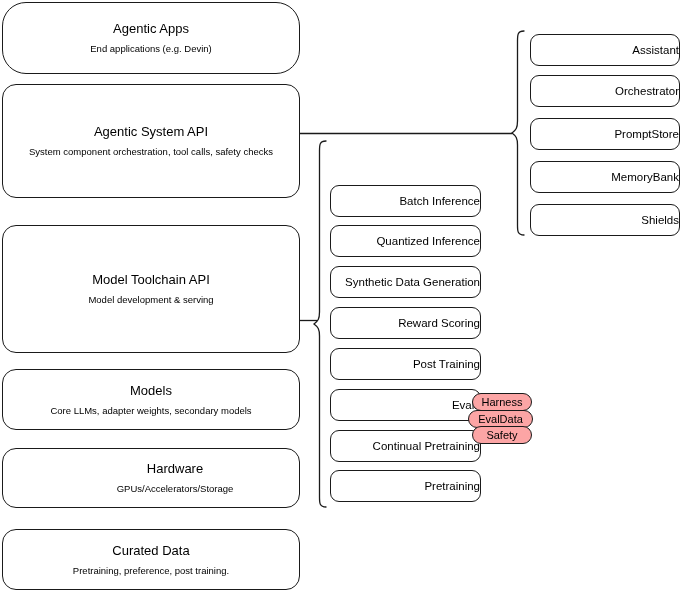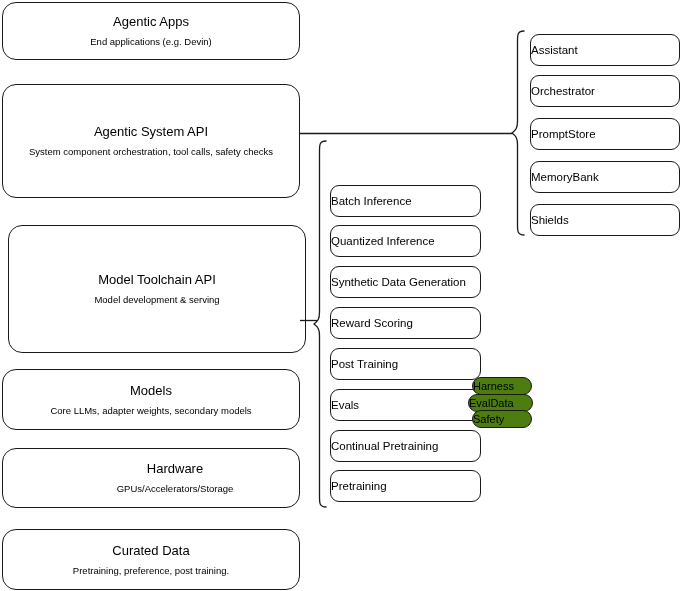--- a/index.html
+++ b/index.html
@@ -48,66 +48,67 @@
 
   
   .comp-box {
     position: absolute;
     box-sizing: border-box;
     border: 1.4px solid #1a1a1a;
     border-radius: 9px;
     background: #ffffff;
     display: flex;
     align-items: center;
-    justify-content: flex-start;
+    justify-content: flex-end;
     font-size: 11.5px;
     line-height: 14px;
     color: #000;
     white-space: nowrap;
   }
 
   
   .pill {
     position: absolute;
     box-sizing: border-box;
     border: 1.4px solid #1a1a1a;
     border-radius: 999px;
-    background: #4d7c0f;
+    background: #fca5a5;
     display: flex;
     align-items: center;
-    justify-content: flex-start;
+    justify-content: center;
     font-size: 11px;
     line-height: 13px;
     color: #000;
     white-space: nowrap;
+    margin-top: 16px;
   }
 
   
   .brace, .connector {
     position: absolute;
     pointer-events: none;
   }
   .brace svg, .connector svg { display: block; overflow: visible; }
 </style>
 </head>
 <body>
 
 <div id="canvas">
 
-  <div class="layer-box" style="left:2px; top:2px; width:298px; height:58px;">
+  <div class="layer-box" style="left:2px; top:2px; width:298px; height:72px;border-radius:24px;">
     <div class="layer-title">Agentic Apps</div>
     <div class="layer-sub">End applications (e.g. Devin)</div>
   </div>
 
   <div class="layer-box" style="left:2px; top:84px; width:298px; height:114px;">
     <div class="layer-title">Agentic System API</div>
     <div class="layer-sub">System component orchestration, tool calls, safety checks</div>
   </div>
 
-  <div class="layer-box" style="left:8px; top:225px; width:298px; height:128px;">
+  <div class="layer-box" style="left:2px; top:225px; width:298px; height:128px;">
     <div class="layer-title">Model Toolchain API</div>
     <div class="layer-sub">Model development &amp; serving</div>
   </div>
 
   <div class="layer-box" style="left:2px; top:369px; width:298px; height:61px;">
     <div class="layer-title">Models</div>
     <div class="layer-sub">Core LLMs, adapter weights, secondary models</div>
   </div>
 
   <div class="layer-box" style="left:2px; top:448px; width:298px; height:60px;padding-left:48px;">

